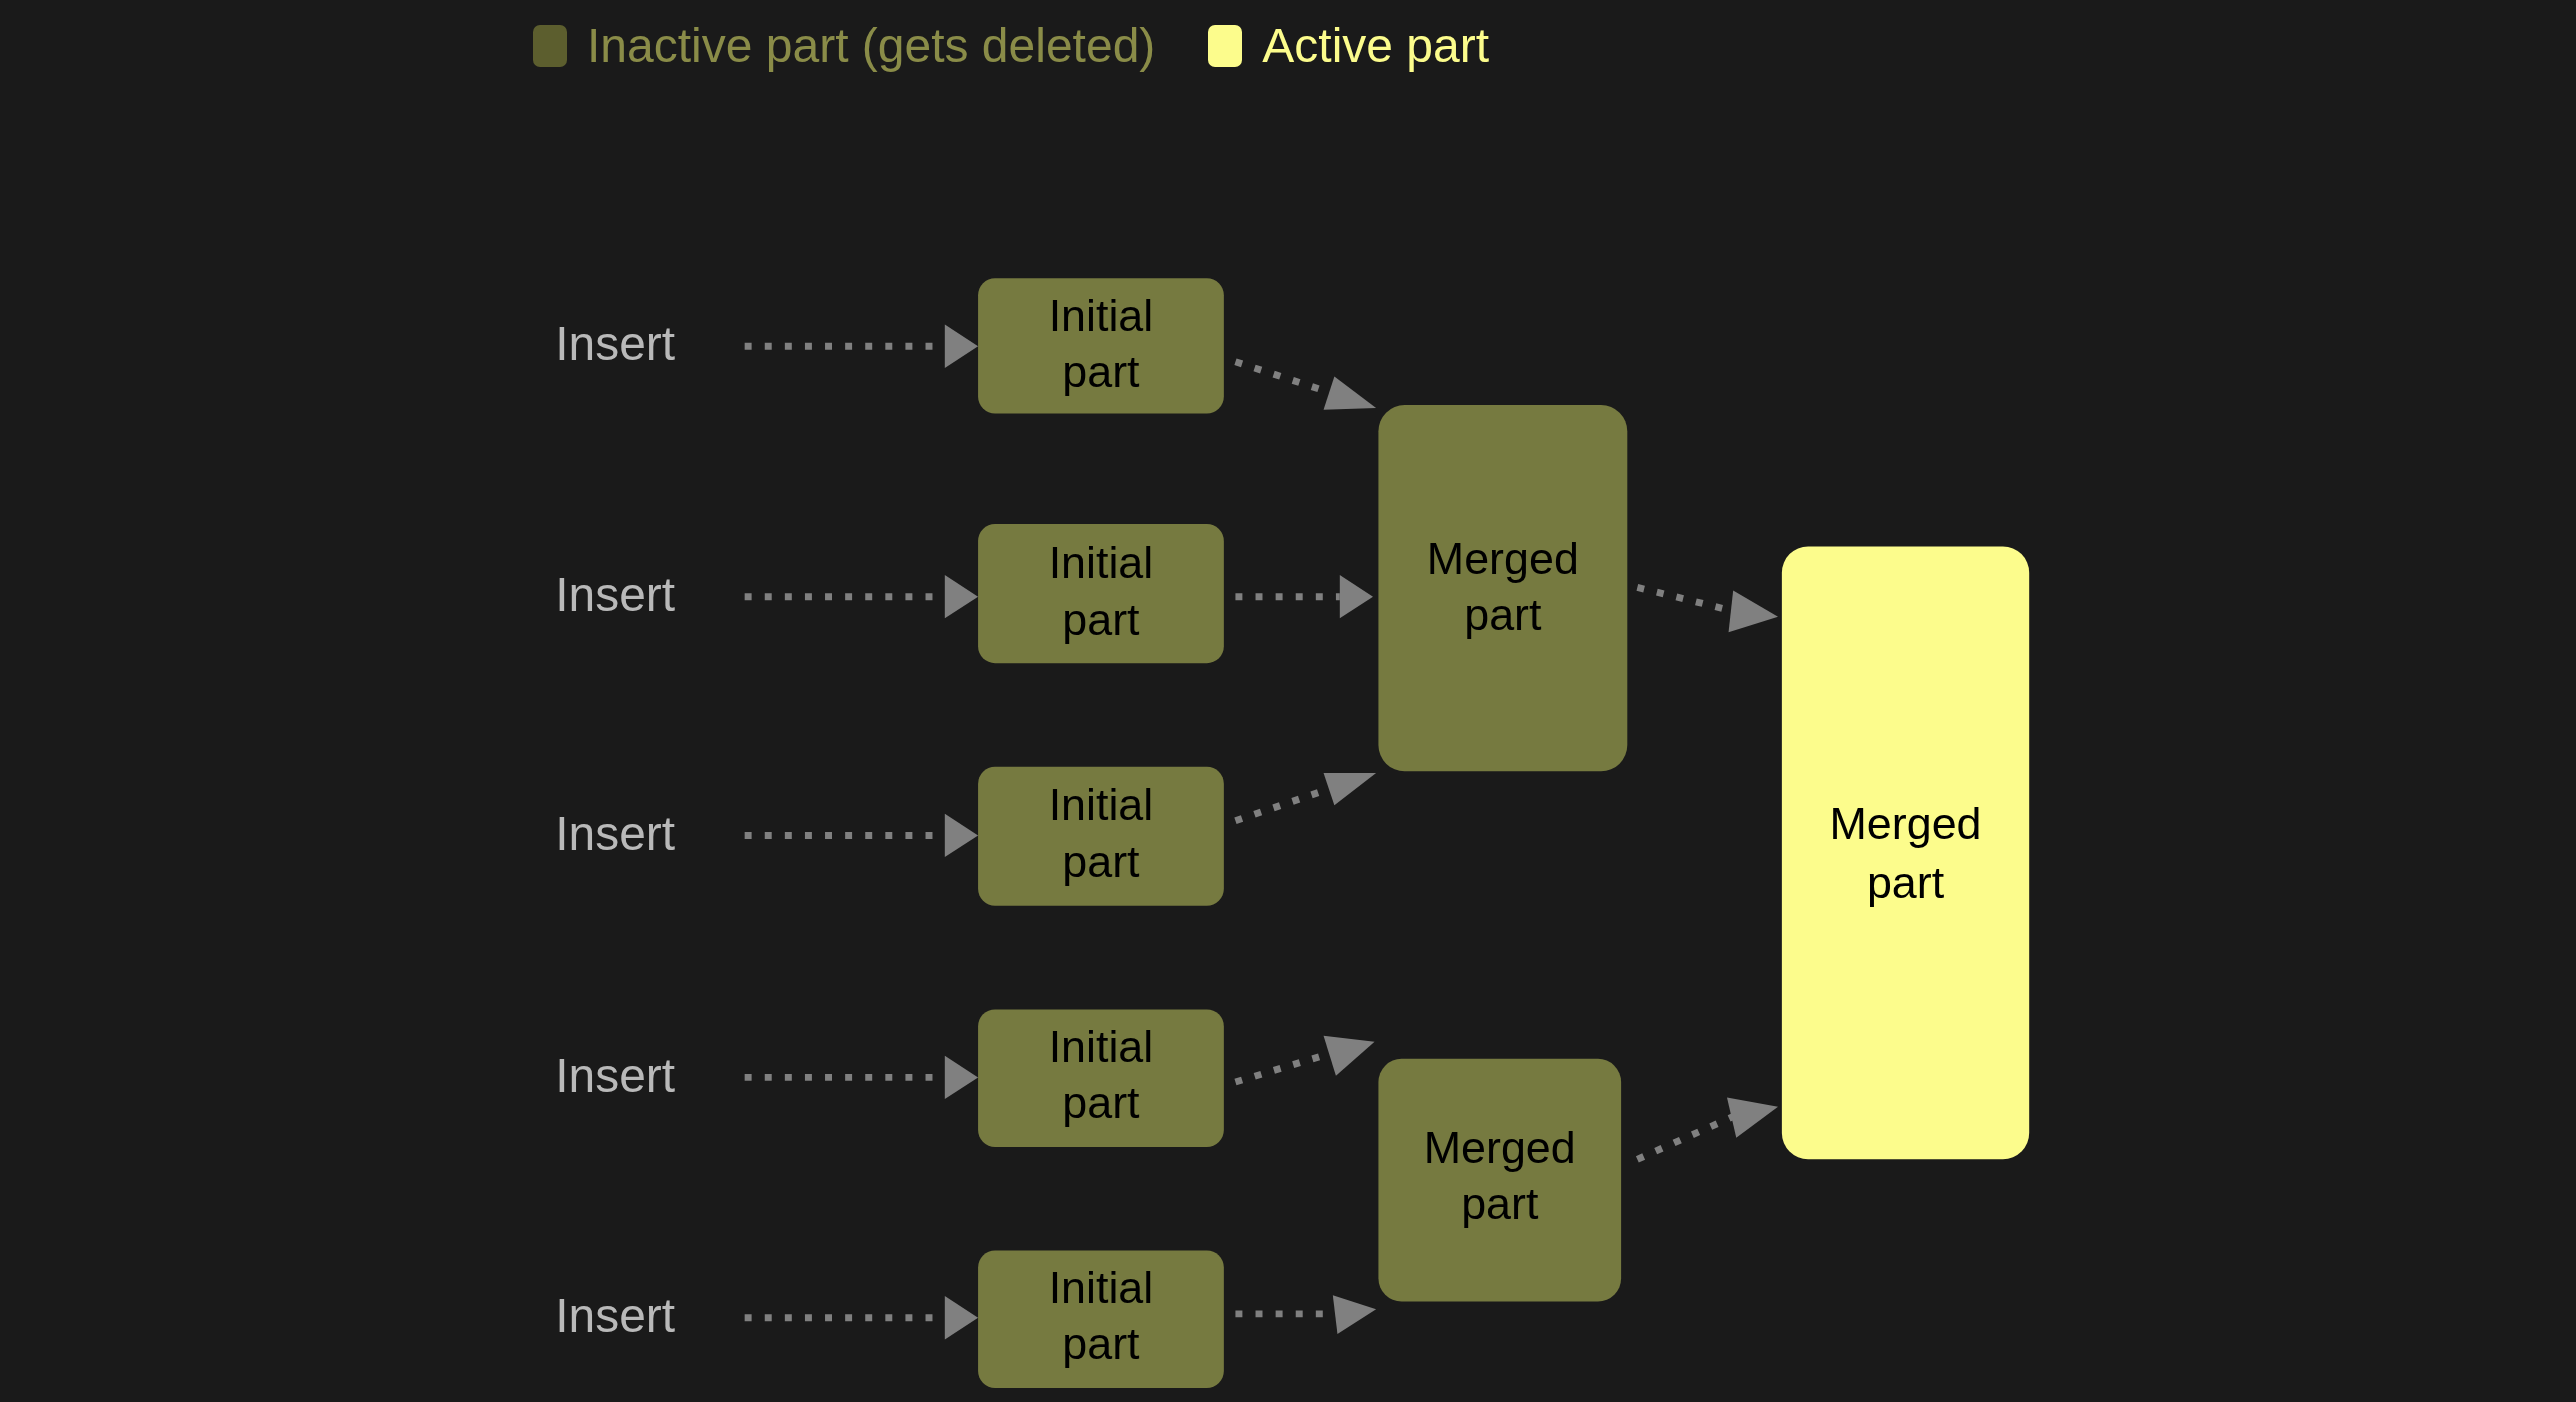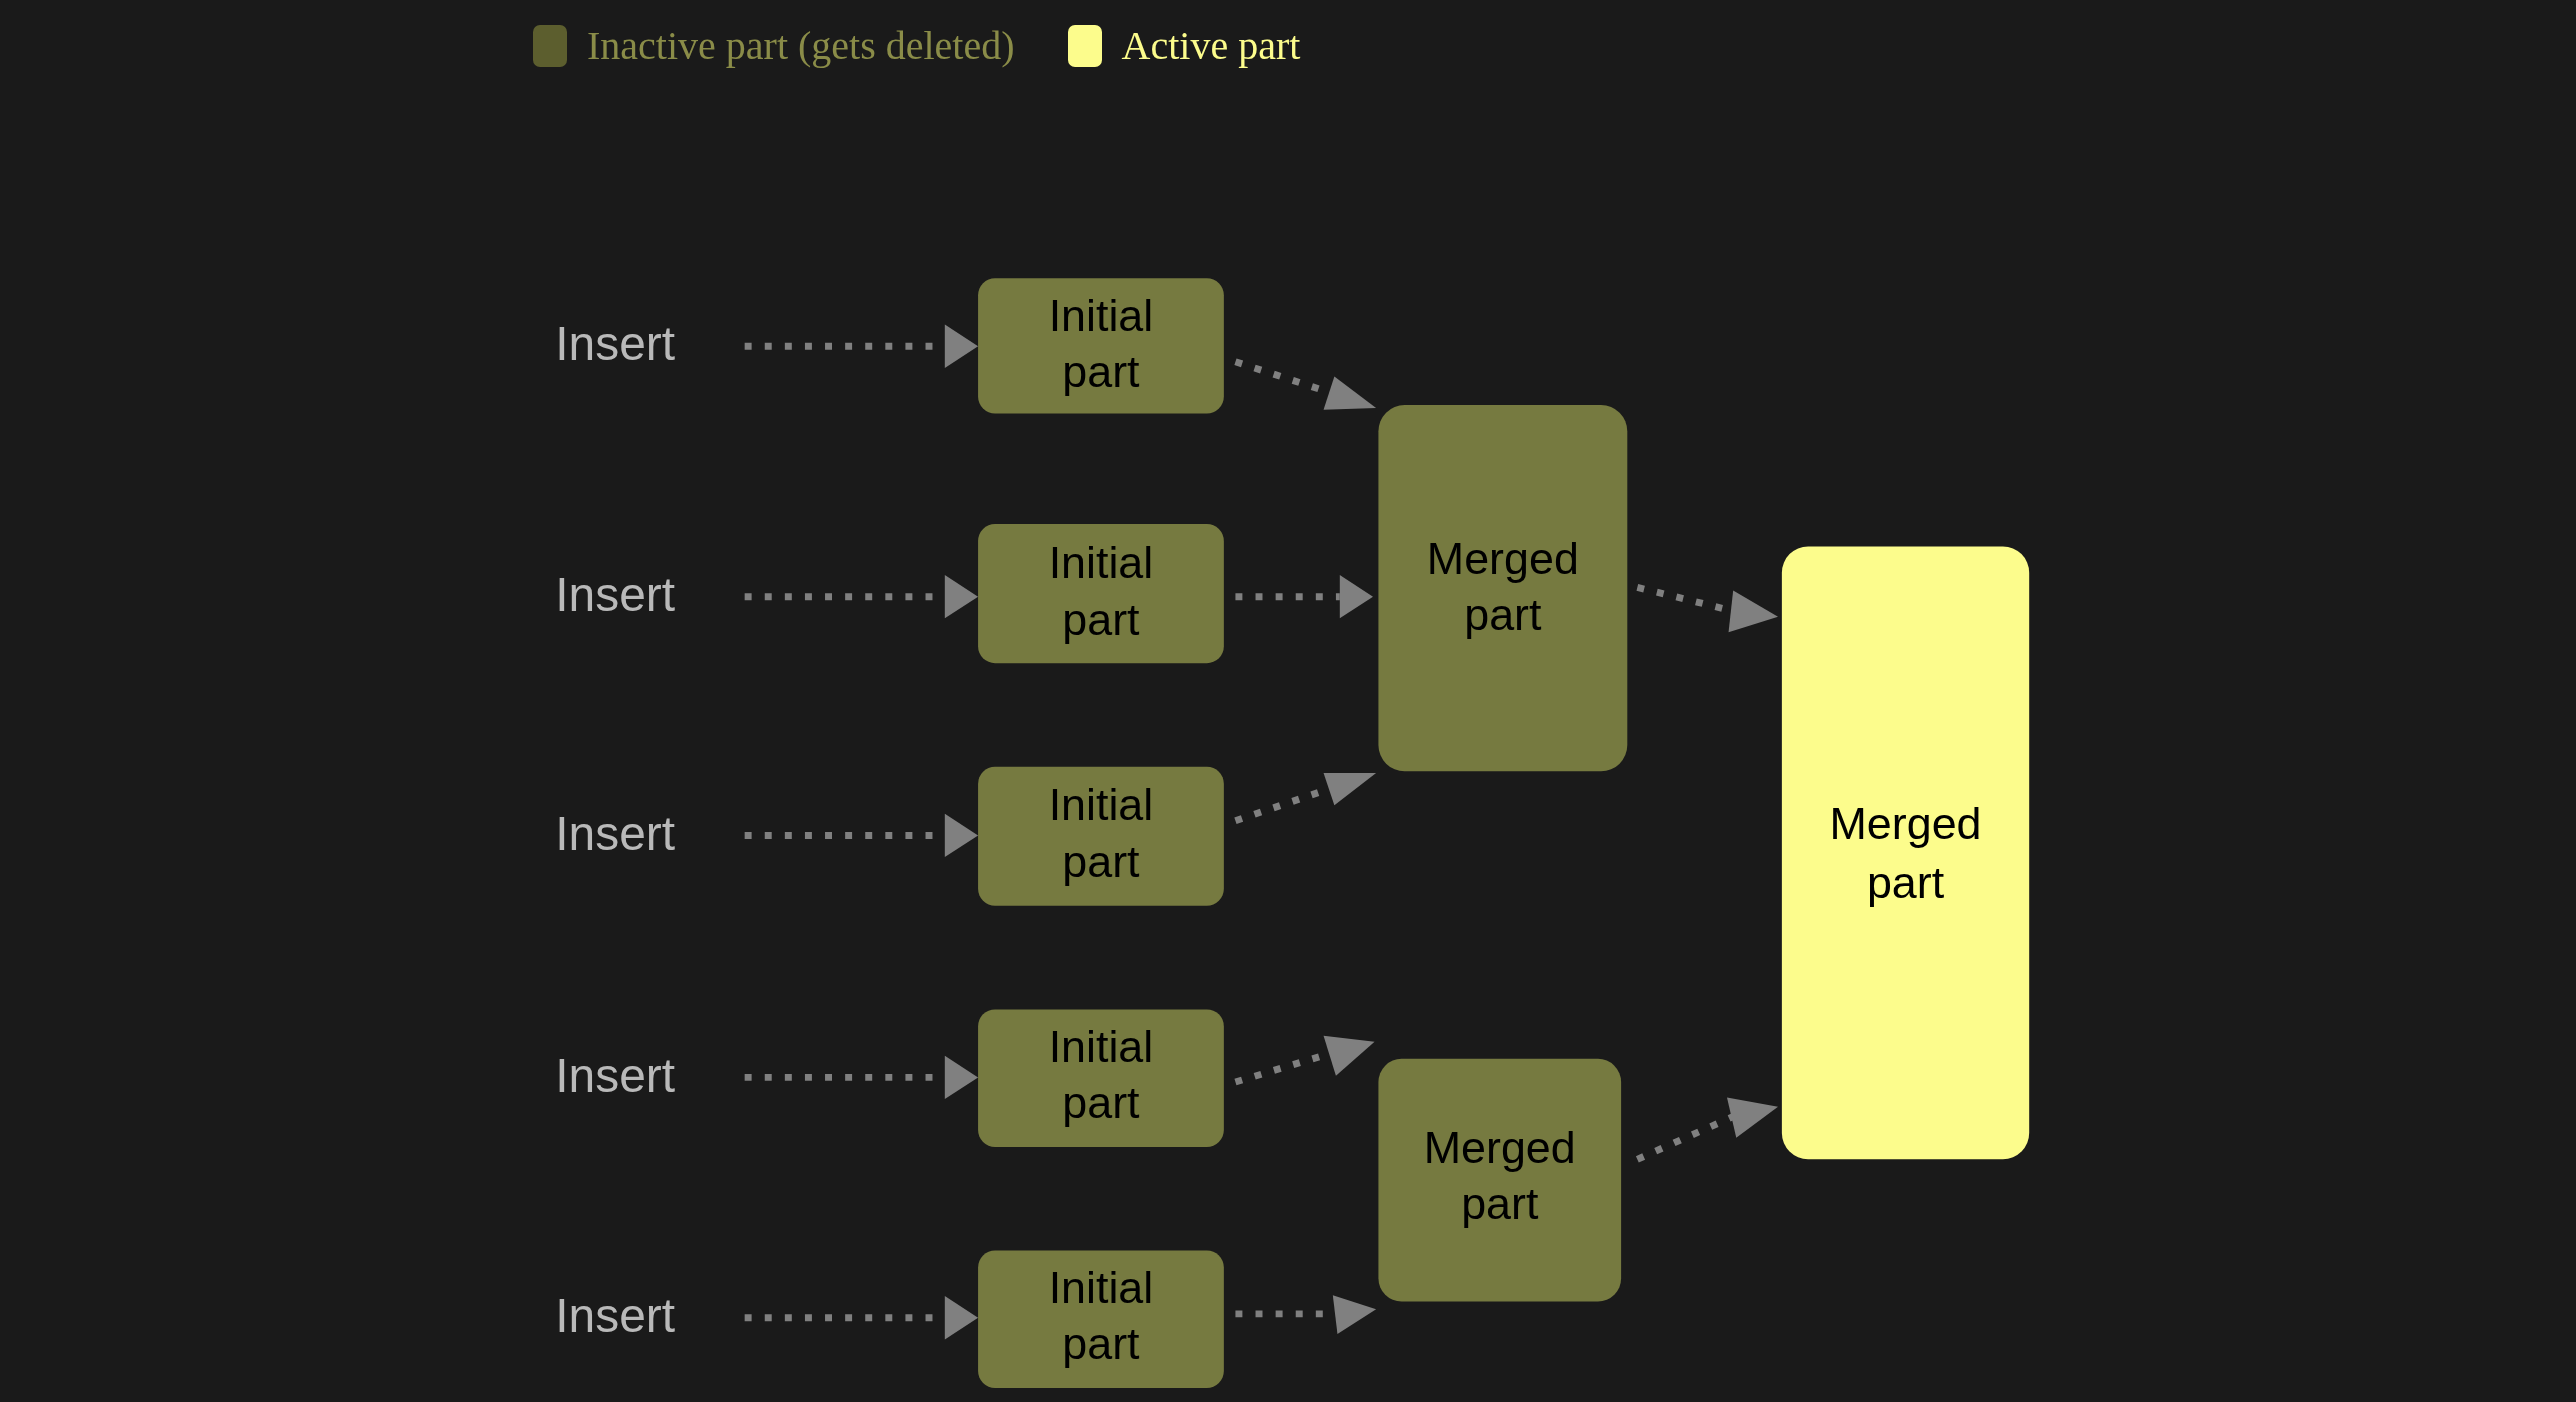--- a/index.html
+++ b/index.html
@@ -36,24 +36,23 @@
   }
   .legend-entry + .legend-entry { margin-left: 53px; }
   .legend-swatch {
     width: 34px;
     height: 42px;
     border-radius: 7px;
     flex: 0 0 auto;
   }
   .legend-label {
     margin-left: 20px;
-    font-size: 40px;
+    font-size: 48px;
     line-height: 1;
     white-space: nowrap;
-    font-family: Liberation Serif, serif;
   }
   .legend-label.inactive { color: #8a8c48; }
   .legend-label.active   { color: #fcfc8c; }
 
   
   #diagram {
     position: absolute;
     left: 0;
     top: 0;
     width: 2576px;

